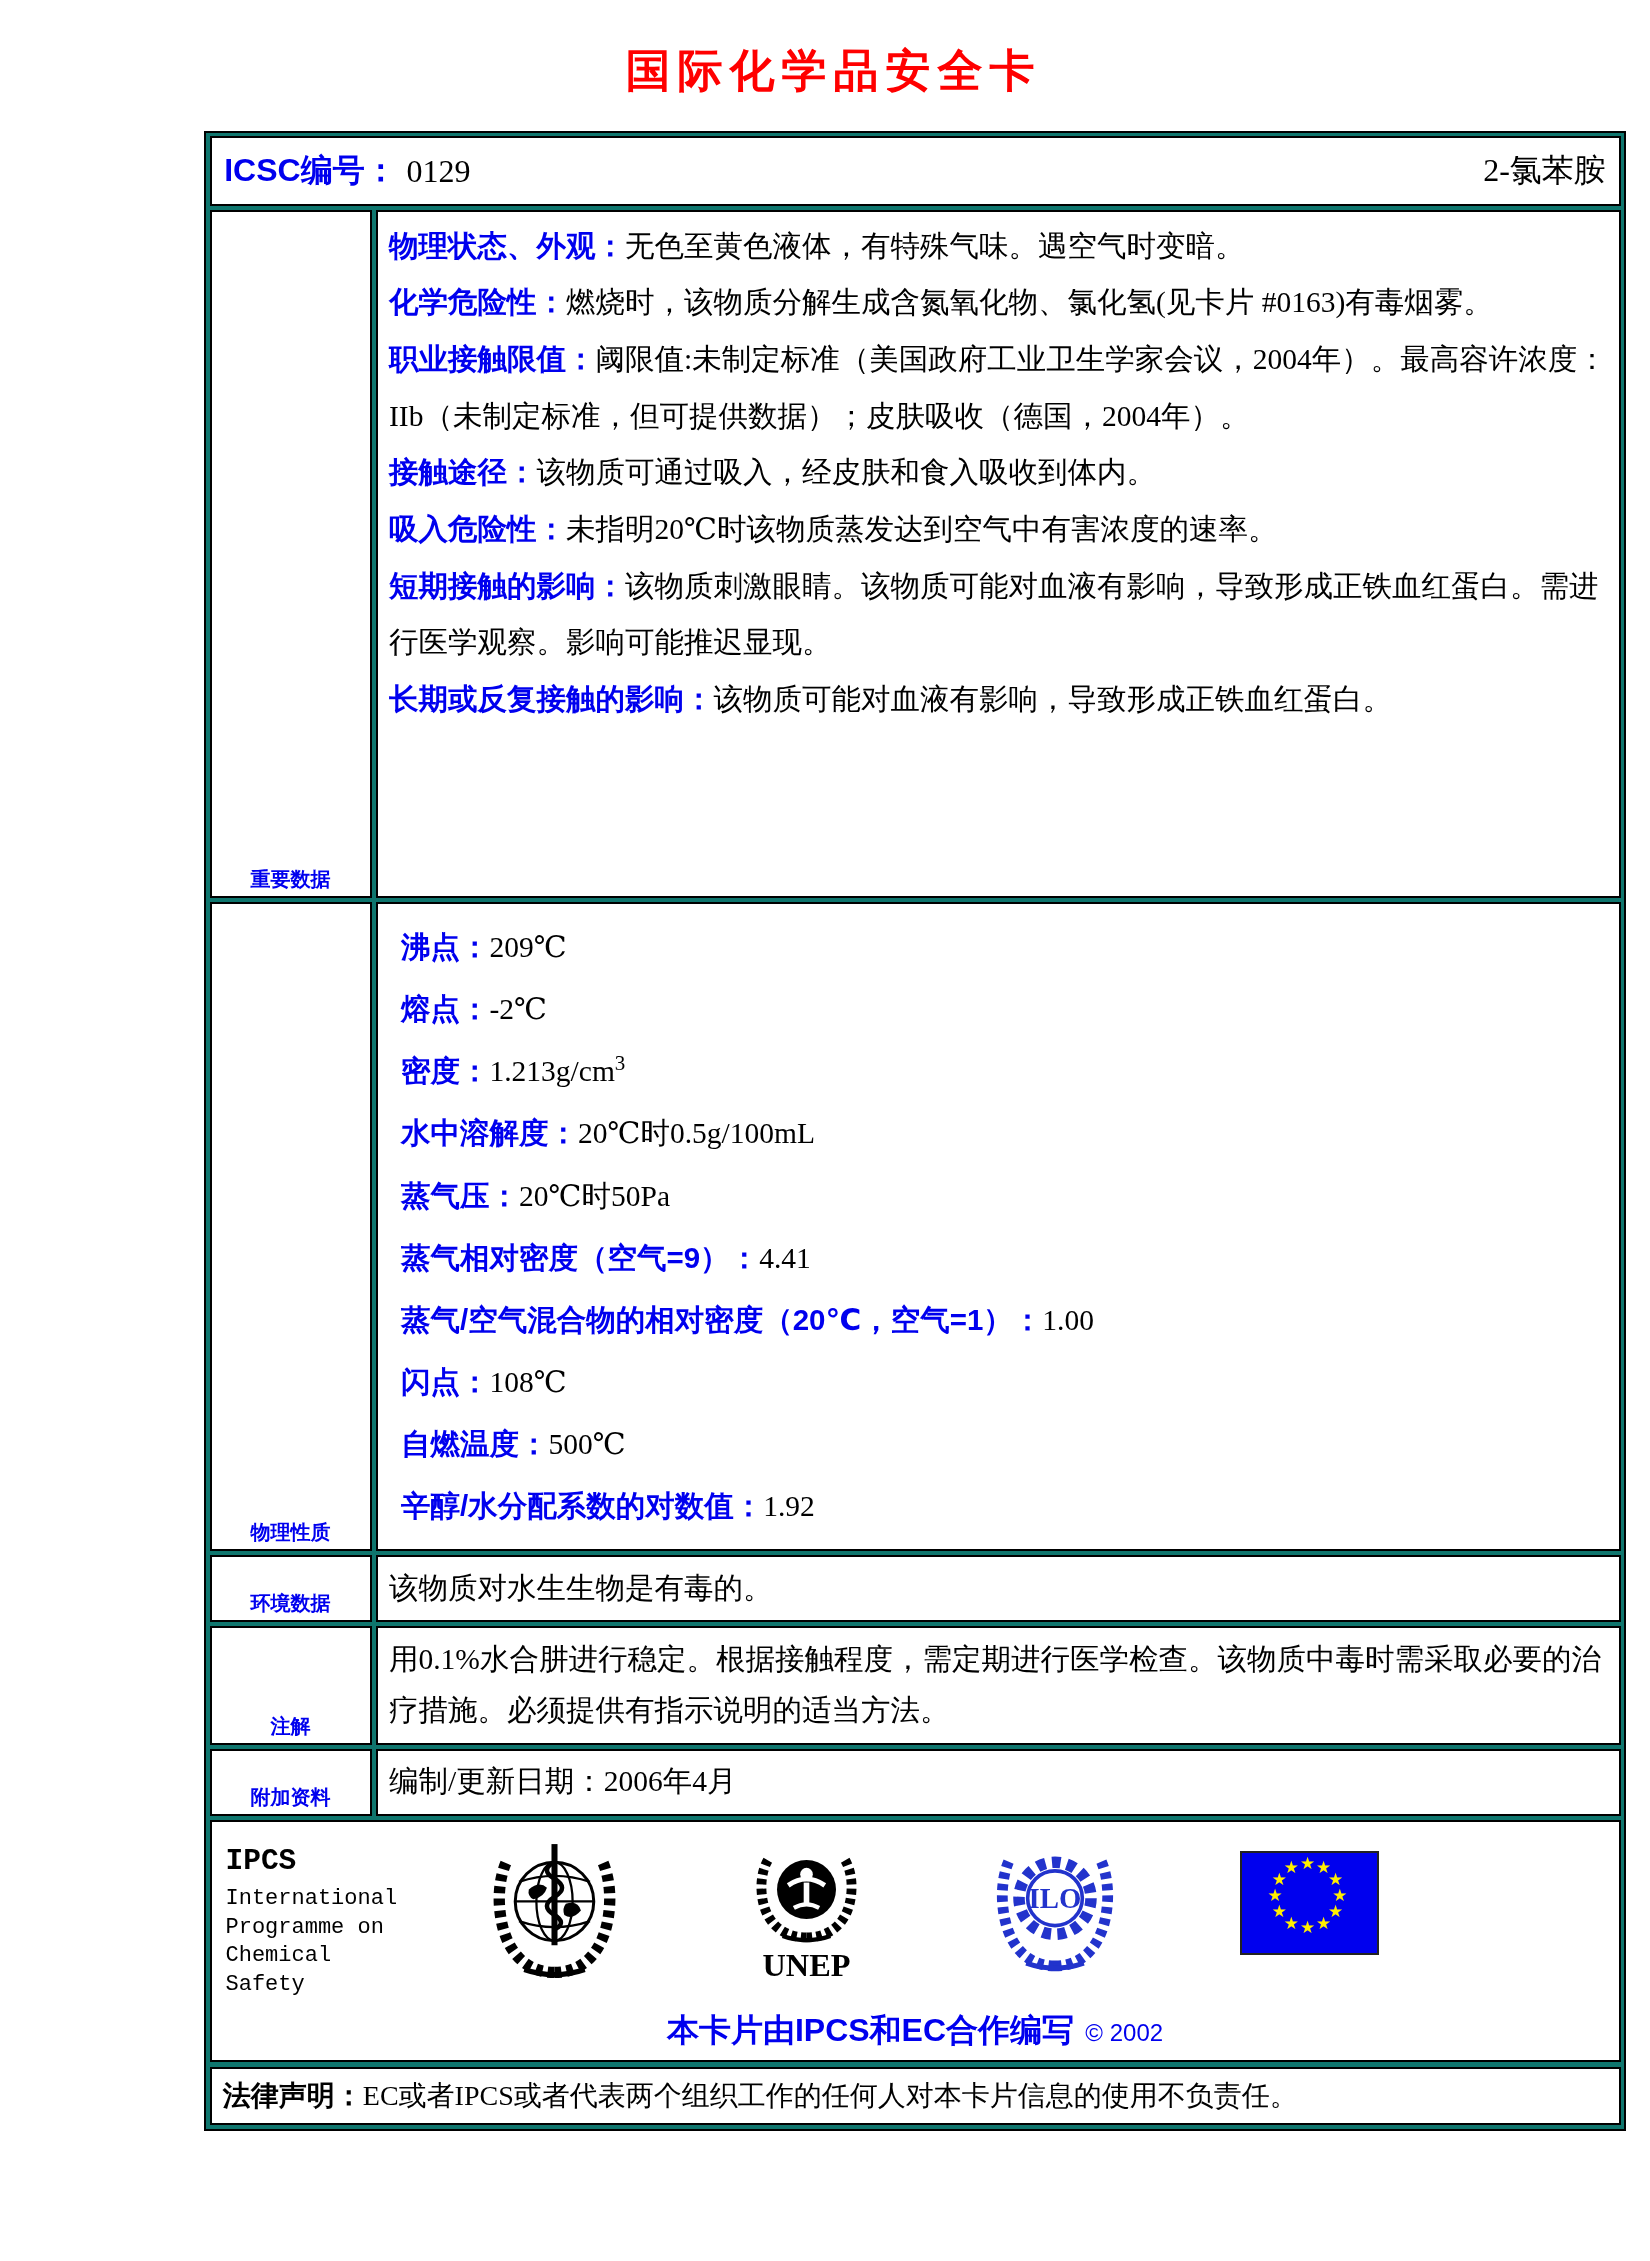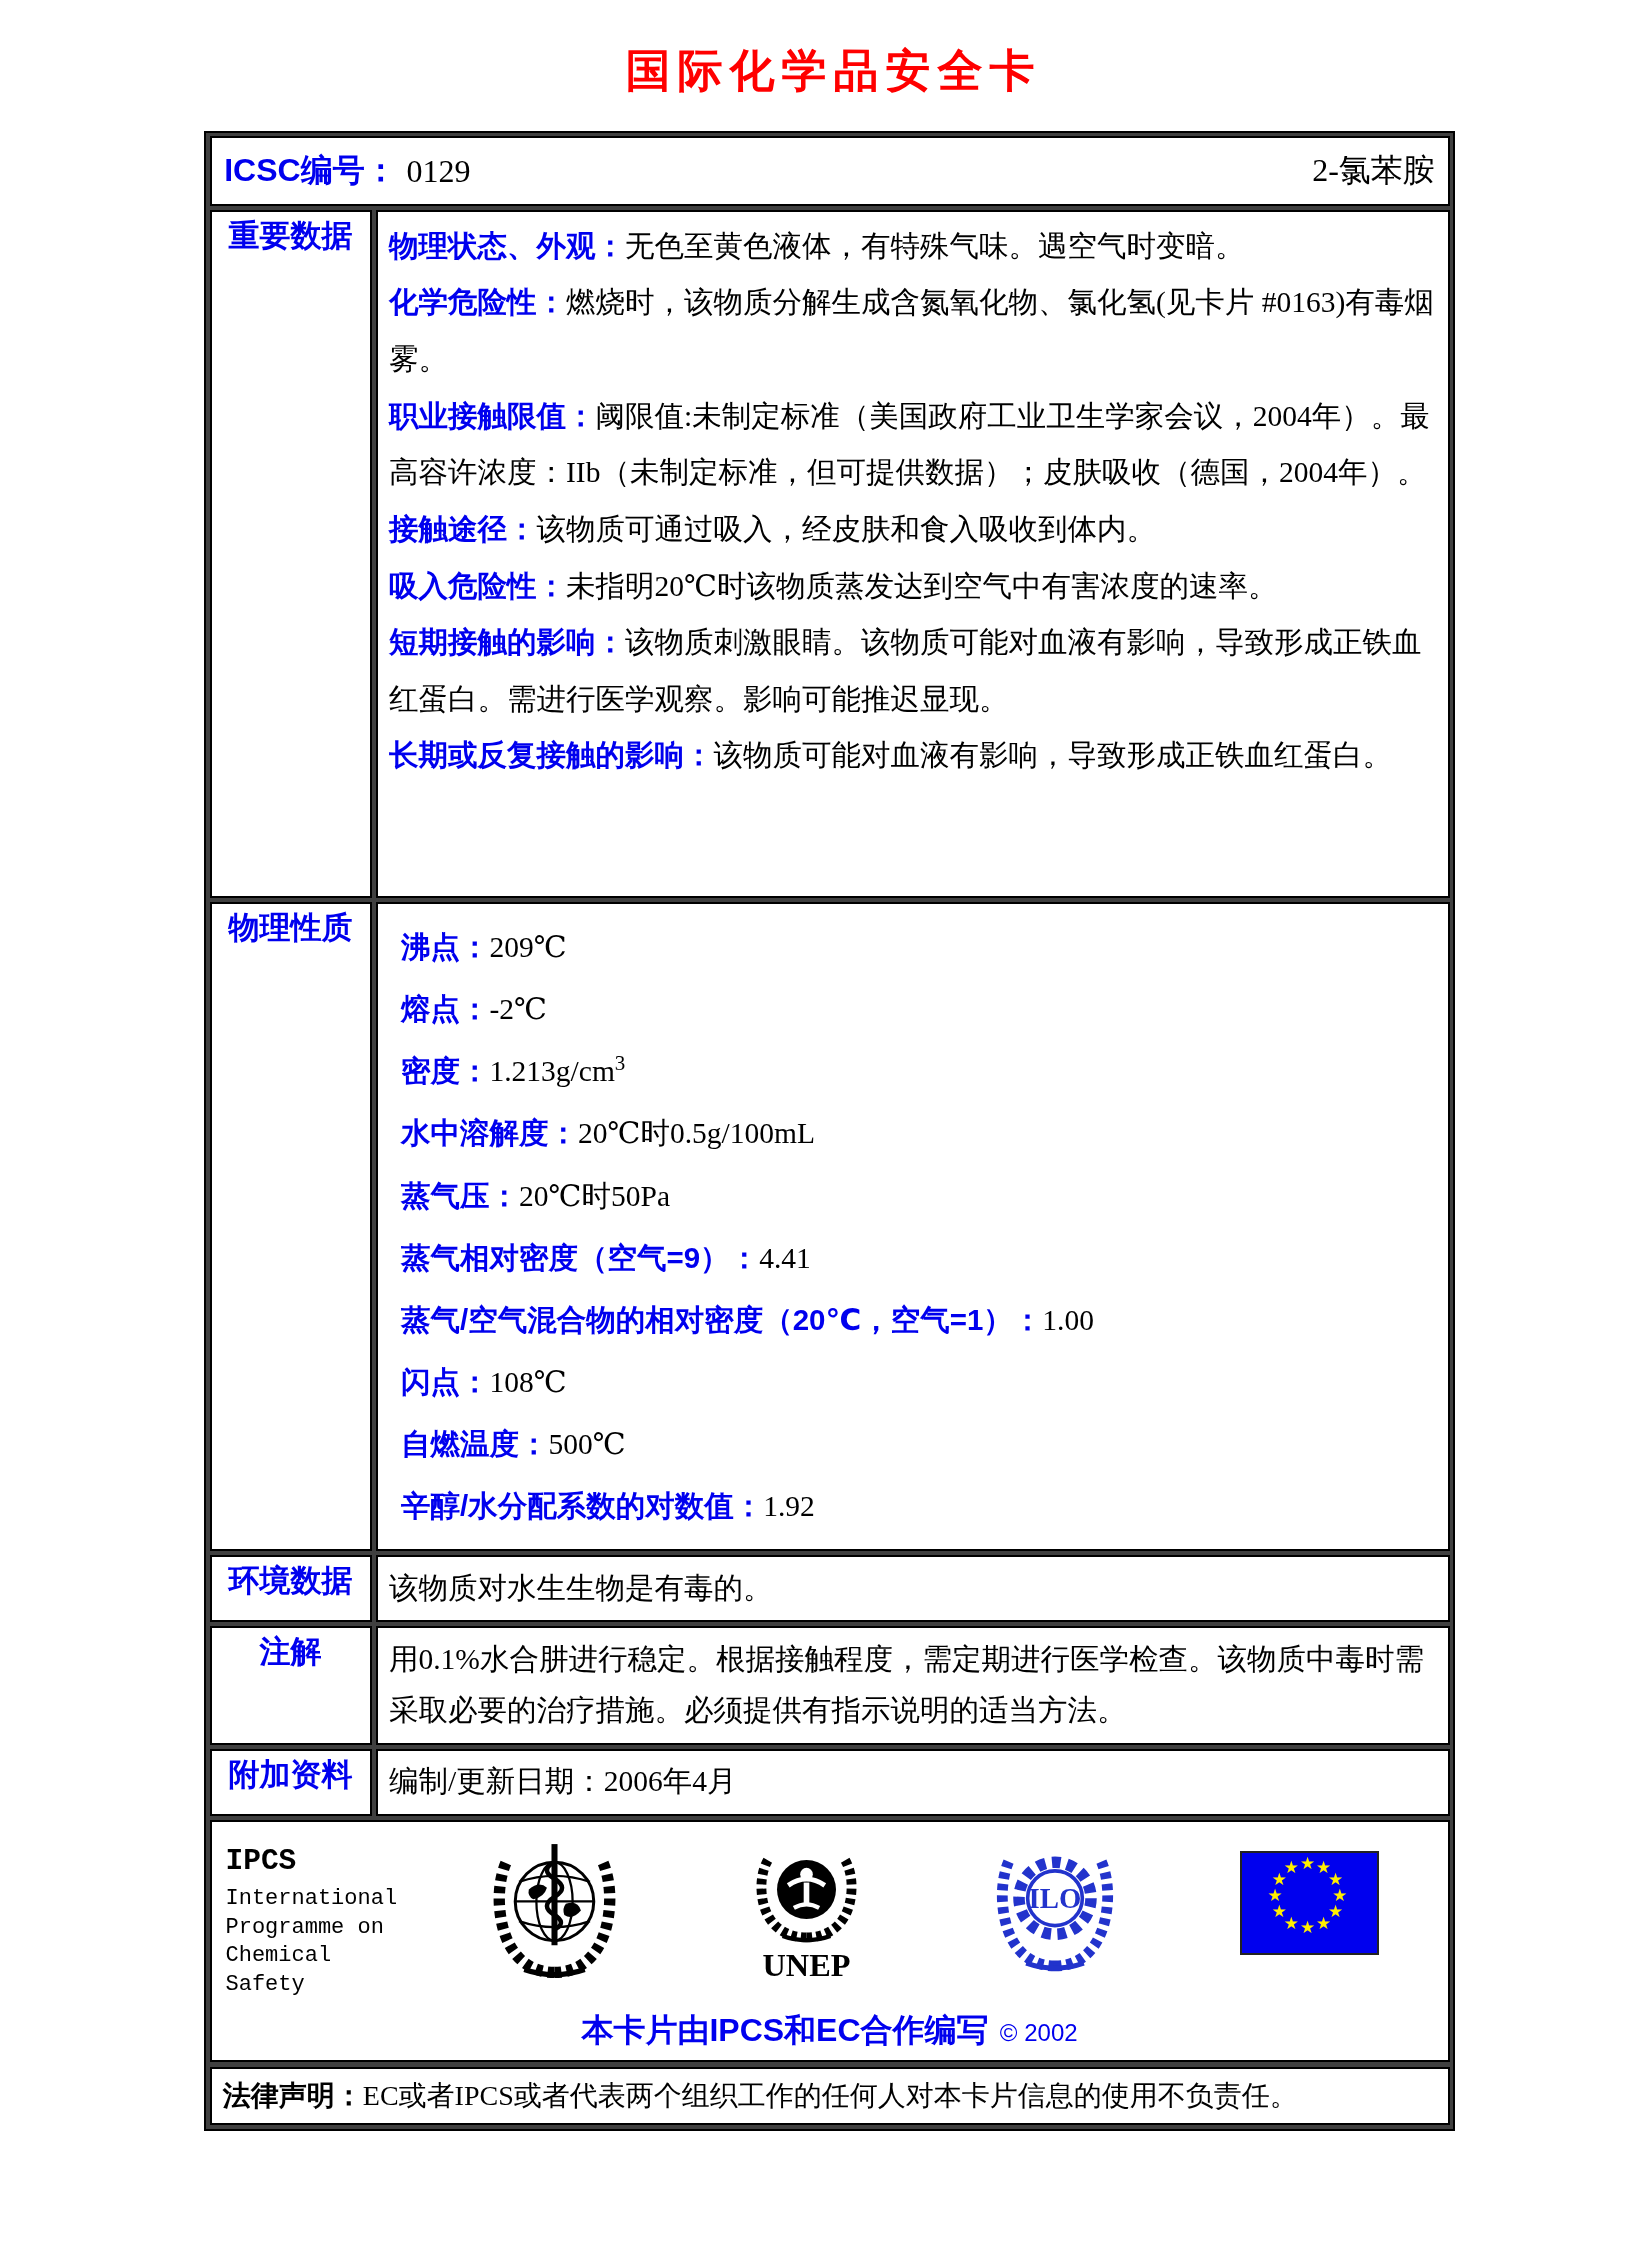--- a/index.html
+++ b/index.html
@@ -7,31 +7,31 @@
     width:1651px;height:2261px;background:#ffffff;color:#000;
     font-family:"Liberation Serif","DejaVu Serif",serif;
     position:relative;
   }
   .page-title{
     width:1259px;margin:41px 0 29.5px 204px;text-align:center;
     color:#ff0000;font-family:"Liberation Sans","DejaVu Sans",sans-serif;
     font-weight:bold;font-size:45px;letter-spacing:7px;
   }
   .card{
-    margin-left:204px;width:1251px;border:2.8px solid #000;
-    padding:3.5px;box-sizing:border-box;background:#404040;
+    margin-left:204px;width:1422px;border:2.8px solid #000;
+    padding:3.5px;box-sizing:border-box;background:#0f766e;
   }
   .row{display:flex;gap:4.2px;margin-bottom:4.2px;}
   .row:last-child{margin-bottom:0;}
   .cell{border:2.1px solid #000;box-sizing:border-box;background:#fff;}
   .full-cell{flex:1;}
   .label-cell{
-    flex:0 0 162px;display:flex;align-items:flex-start;justify-content:center;
+    flex:0 0 162px;display:flex;align-items:flex-end;justify-content:center;
     color:#0000ee;font-family:"Liberation Sans","DejaVu Sans",sans-serif;
-    font-weight:bold;font-size:31px;text-align:center;padding:2.8px;
+    font-weight:bold;font-size:20px;text-align:center;padding:2.8px;
   }
   .content-cell{flex:1;padding:5.6px 11.3px;font-size:29.5px;}
   .k{
     color:#0000ee;font-family:"Liberation Sans","DejaVu Sans",sans-serif;
     font-weight:bold;
   }
   
   .header-cell{
     display:flex;align-items:center;min-height:70px;
     padding:7px 12.7px;font-size:32px;

